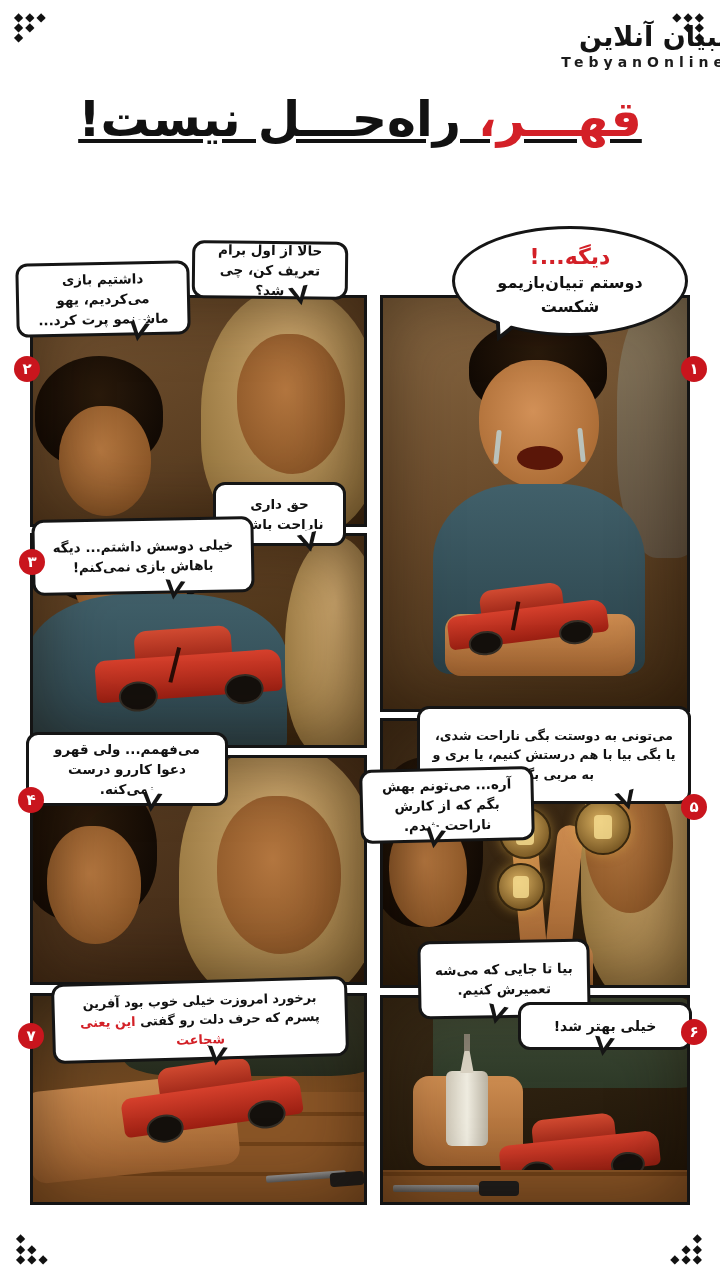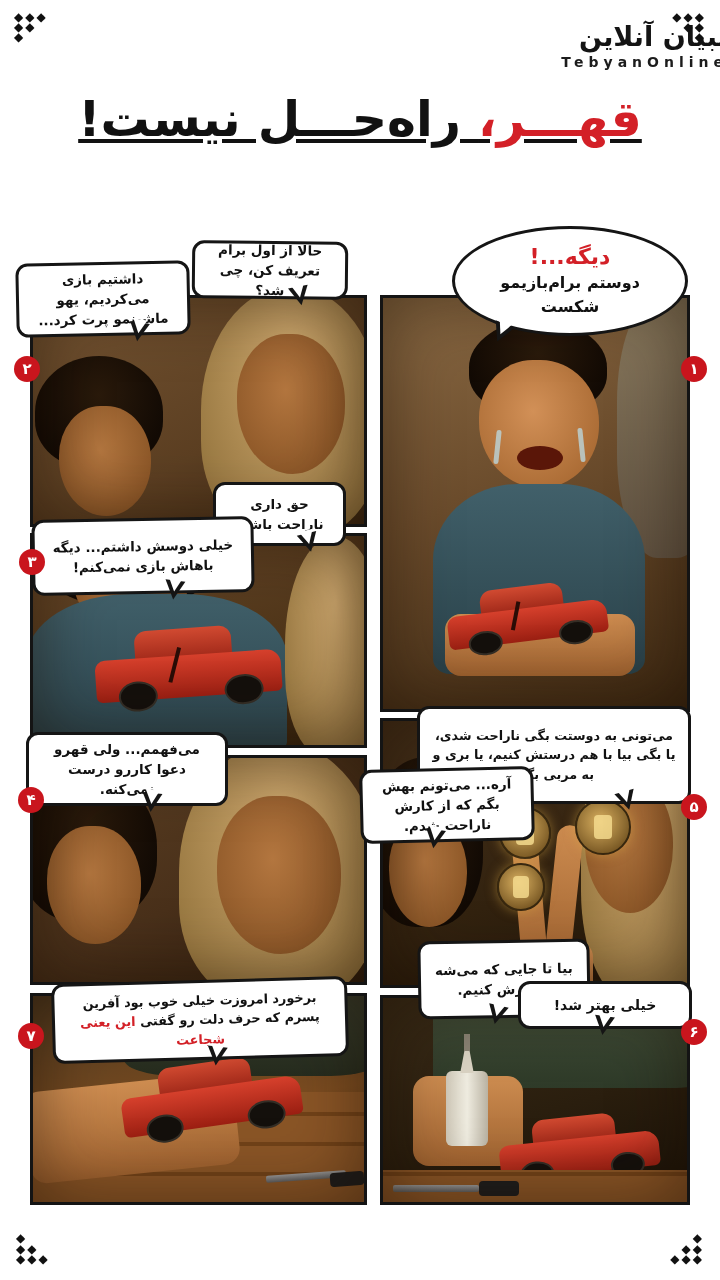--- a/index.html
+++ b/index.html
@@ -184,21 +184,21 @@
       <div class="body"></div>
       <div class="wheel" style="left:12%;"></div>
       <div class="wheel" style="right:10%;"></div>
     </div>
     <div class="shape screwdriver-rod" style="right:18px;bottom:22px;width:80px;height:7px;transform:rotate(-4deg);"></div>
     <div class="shape screwdriver-handle" style="right:0;bottom:16px;width:34px;height:14px;transform:rotate(-4deg);"></div>
   </div>
 
   <div class="bubble" style="left:452px;top:226px;width:236px;height:110px;border-radius:50%;font-size:16px;padding:12px 20px;">
     <span class="accent">دیگه...!</span>
-    <span>دوستم برام‌بازیمو شکست</span>
+    <span>دوستم تبیان‌بازیمو شکست</span>
     <i class="tail" style="left:34px;transform:rotate(24deg);"></i>
   </div>
 
   <div class="bubble" style="left:192px;top:241px;width:156px;height:58px;font-size:13.5px;transform:rotate(.6deg);">
     <span>حالا از اول برام تعریف کن، چی شد؟</span>
     <i class="tail" style="left:96px;transform:rotate(-12deg);"></i>
   </div>
   <div class="bubble" style="left:16px;top:262px;width:174px;height:74px;font-size:13.5px;transform:rotate(-1.2deg);">
     <span>داشتیم بازی می‌کردیم، یهو ماشینمو پرت کرد...</span>
     <i class="tail" style="left:108px;transform:rotate(10deg);"></i>
@@ -224,21 +224,21 @@
   </div>
   <div class="bubble" style="left:360px;top:768px;width:174px;height:74px;font-size:13.5px;transform:rotate(-1.4deg);">
     <span>آره... می‌تونم بهش بگم که از کارش ناراحت شدم.</span>
     <i class="tail" style="left:60px;transform:rotate(10deg);"></i>
   </div>
 
   <div class="bubble" style="left:418px;top:940px;width:172px;height:78px;font-size:13.5px;transform:rotate(-1deg);">
     <span>بیا تا جایی که می‌شه تعمیرش کنیم.</span>
     <i class="tail" style="left:64px;transform:rotate(14deg);"></i>
   </div>
-  <div class="bubble" style="left:518px;top:981px;width:174px;height:48px;font-size:14px;">
+  <div class="bubble" style="left:518px;top:1002px;width:174px;height:48px;font-size:14px;">
     <span>خیلی بهتر شد!</span>
     <i class="tail" style="left:72px;transform:rotate(8deg);"></i>
   </div>
 
   <div class="bubble" style="left:52px;top:980px;width:296px;height:80px;font-size:12.8px;transform:rotate(-1.6deg);">
     <div>
       <span>برخورد امروزت خیلی خوب بود آفرین پسرم که حرف دلت رو گفتی </span>
       <span class="red">این یعنی شجاعت</span>
     </div>
     <i class="tail" style="left:150px;transform:rotate(8deg);"></i>

